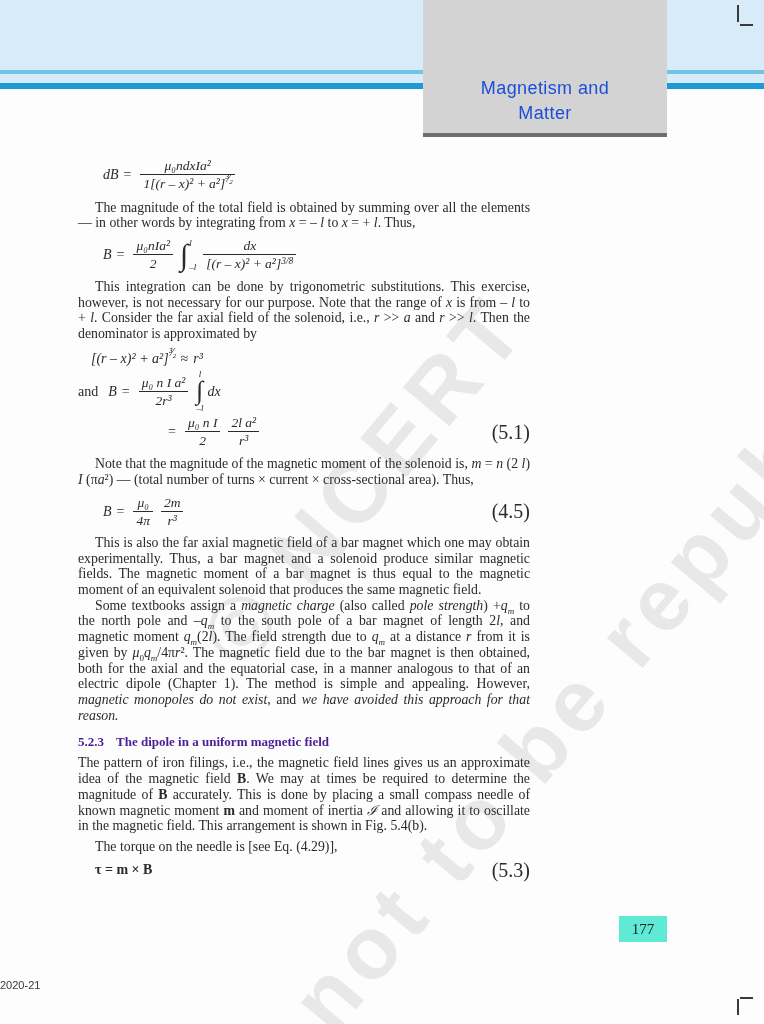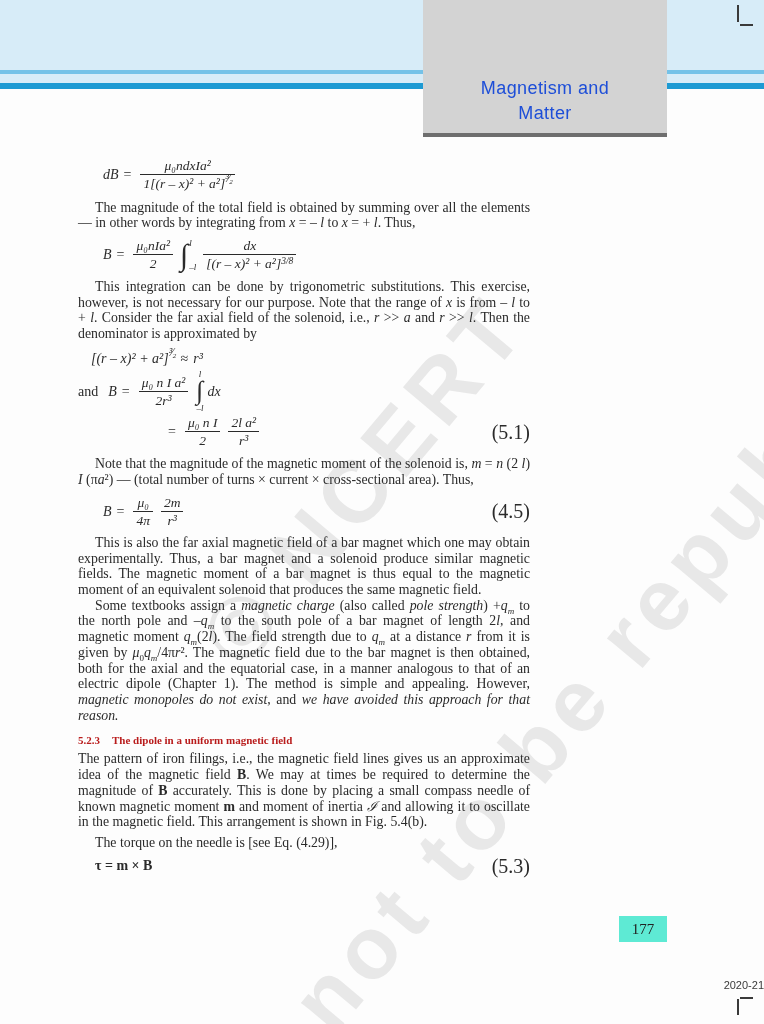--- a/index.html
+++ b/index.html
@@ -70,32 +70,32 @@
   .ind4{padding-left:17px;}
   .m-eqdb{margin:6px 0 8px 0;}
   .m-eqb1{margin:7px 0 7px 0;}
   .m-eqapprox{margin:9px 0 4px 0;}
   .m-eqb2{margin:4px 0 2px 0;}
   .m-eqb3{margin:2px 0 8px 0;}
   .m-eqb4{margin:7px 0 7px 0;}
   .m-eqt{margin:4px 8px 0 0;}
   
   .section-heading{
-    margin:11px 0 5px 0;font-size:11px;font-weight:bold;color:#b91c1c;
+    margin:11px 0 5px 0;font-size:13px;font-weight:bold;color:#4c1d95;
     font-family:"Liberation Serif","DejaVu Serif",serif;
   }
   .section-heading .num{margin-right:12px;}
   
   .page-badge{
     position:absolute;left:619px;top:916px;width:48px;height:26px;background:#5eead4;
     display:flex;align-items:center;justify-content:center;
     font-size:15px;color:#222;z-index:3;
   }
   .footer{
-    position:absolute;left:0;top:979px;width:764px;text-align:right;
+    position:absolute;left:0;top:979px;width:764px;text-align:left;
     font-family:"Liberation Sans","DejaVu Sans",sans-serif;font-size:11px;color:#3a3a3a;z-index:3;
   }
 </style>
 </head>
 <body>
 
 <div class="band"></div>
 <div class="stripe1"></div>
 <div class="band-gap"></div>
 <div class="stripe2"></div>

